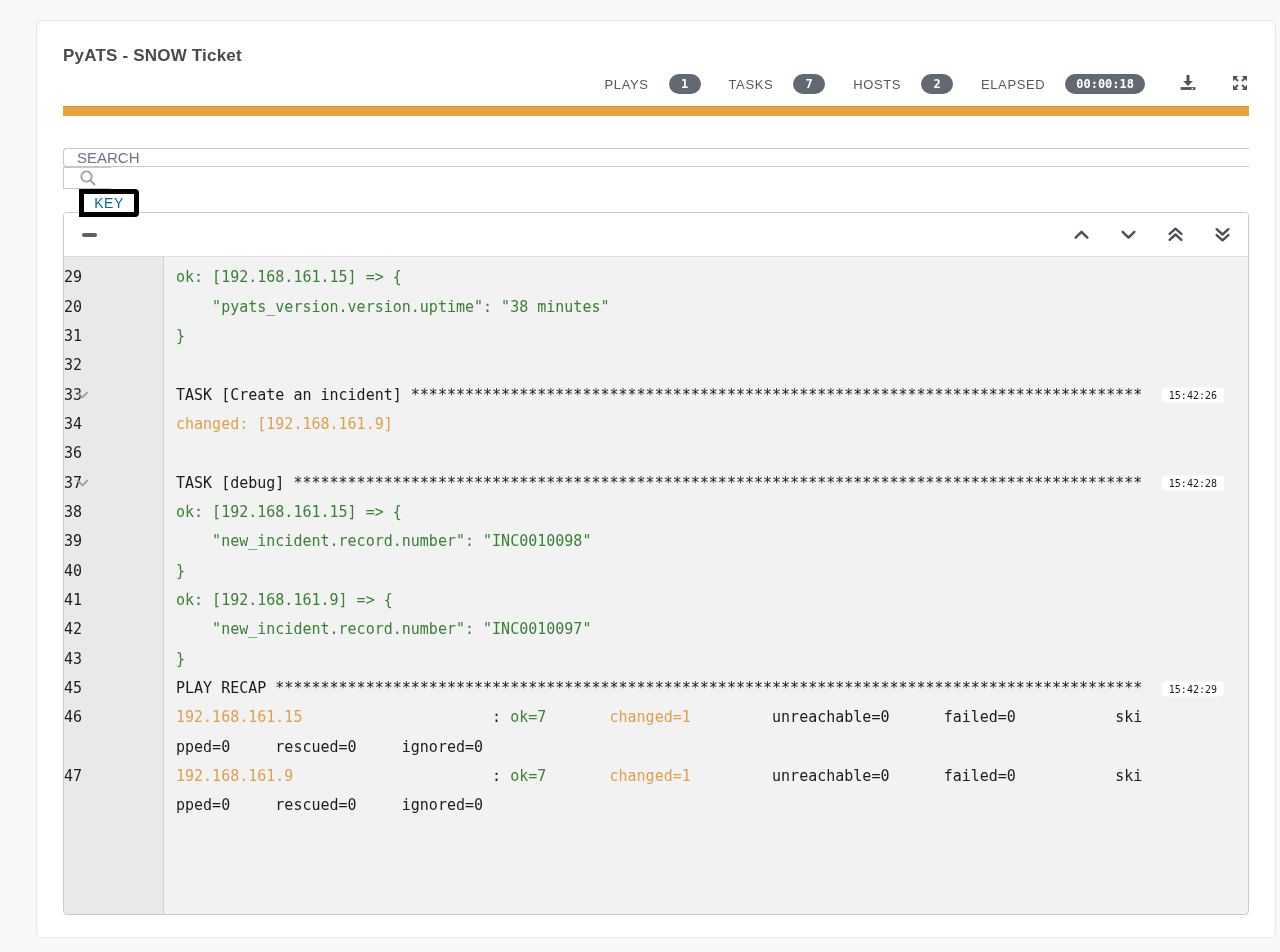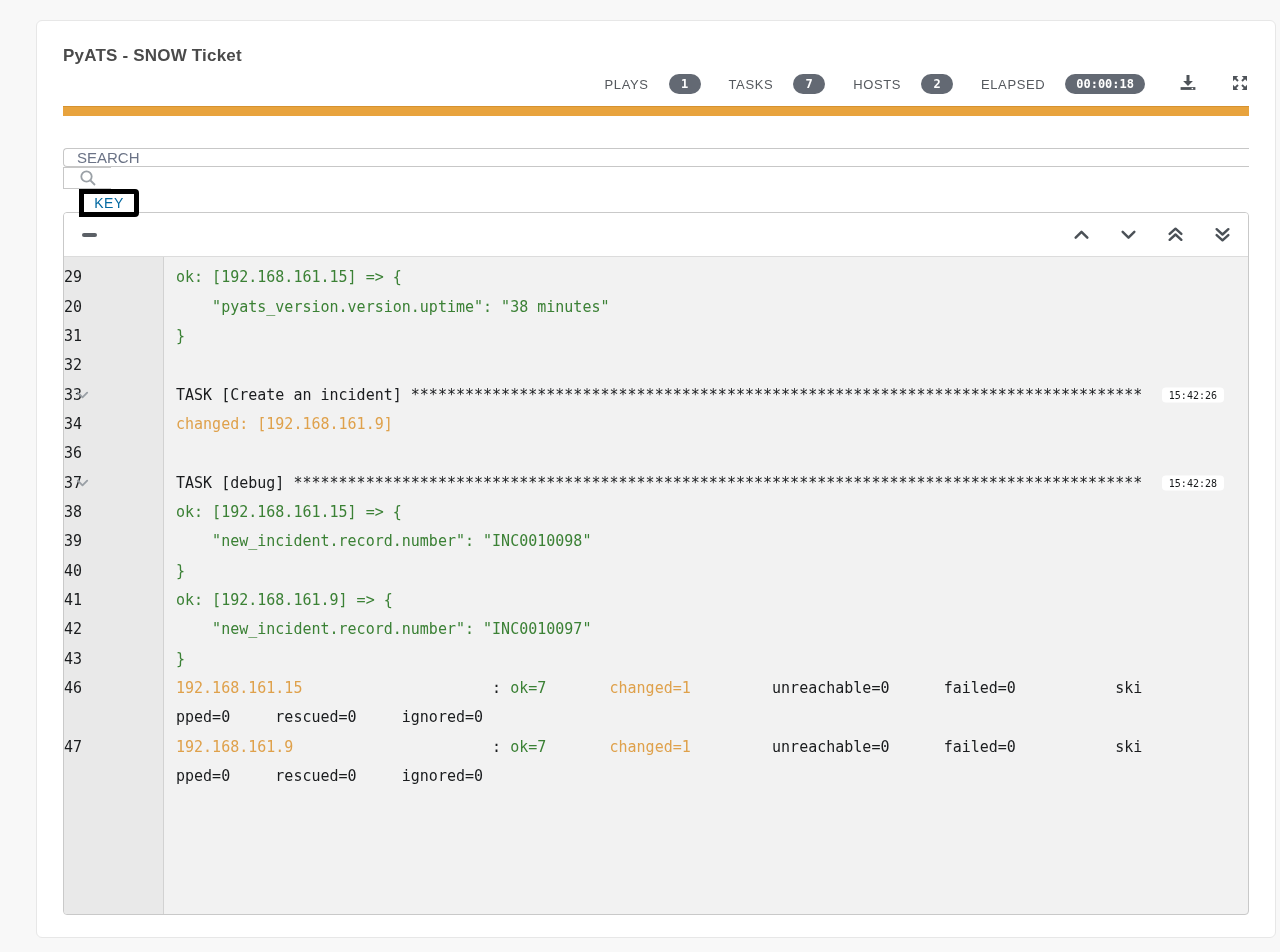--- a/index.html
+++ b/index.html
@@ -279,20 +279,24 @@
         </div>
         <div class="row">
           <div class="gutter">42</div>
           <div class="code"><span class="green">    "new_incident.record.number": "INC0010097"</span></div>
         </div>
         <div class="row">
           <div class="gutter">43</div>
           <div class="code"><span class="green">}</span></div>
         </div>
         <div class="row">
+          <div class="gutter">45</div>
+          <div class="code"><span>PLAY RECAP </span><span>************************************************************************************************</span><span class="ts">15:42:29</span></div>
+        </div>
+        <div class="row">
           <div class="gutter">46</div>
           <div class="code"><span class="orange">192.168.161.15</span><span>                     : </span><span class="green">ok=7</span><span>       </span><span class="orange">changed=1</span><span>         unreachable=0      failed=0           ski</span></div>
         </div>
         <div class="row">
           <div class="gutter"></div>
           <div class="code"><span>pped=0     rescued=0     ignored=0</span></div>
         </div>
         <div class="row">
           <div class="gutter">47</div>
           <div class="code"><span class="orange">192.168.161.9</span><span>                      : </span><span class="green">ok=7</span><span>       </span><span class="orange">changed=1</span><span>         unreachable=0      failed=0           ski</span></div>

